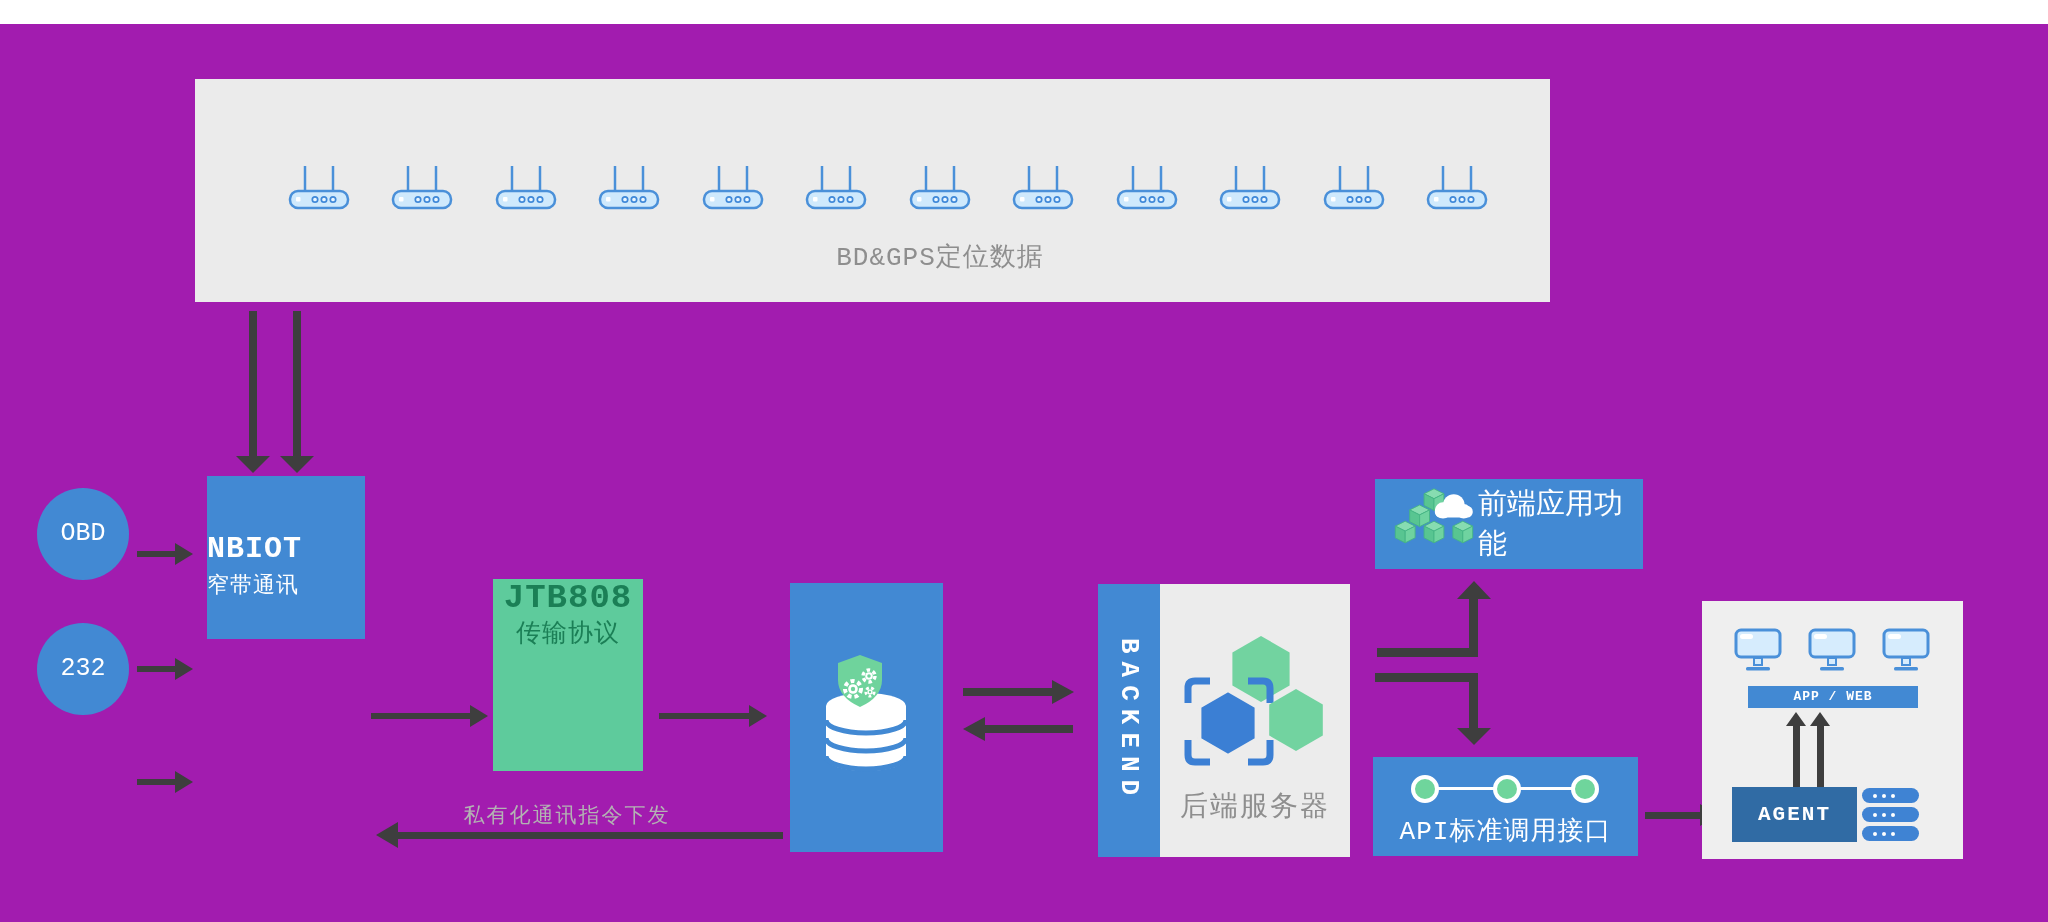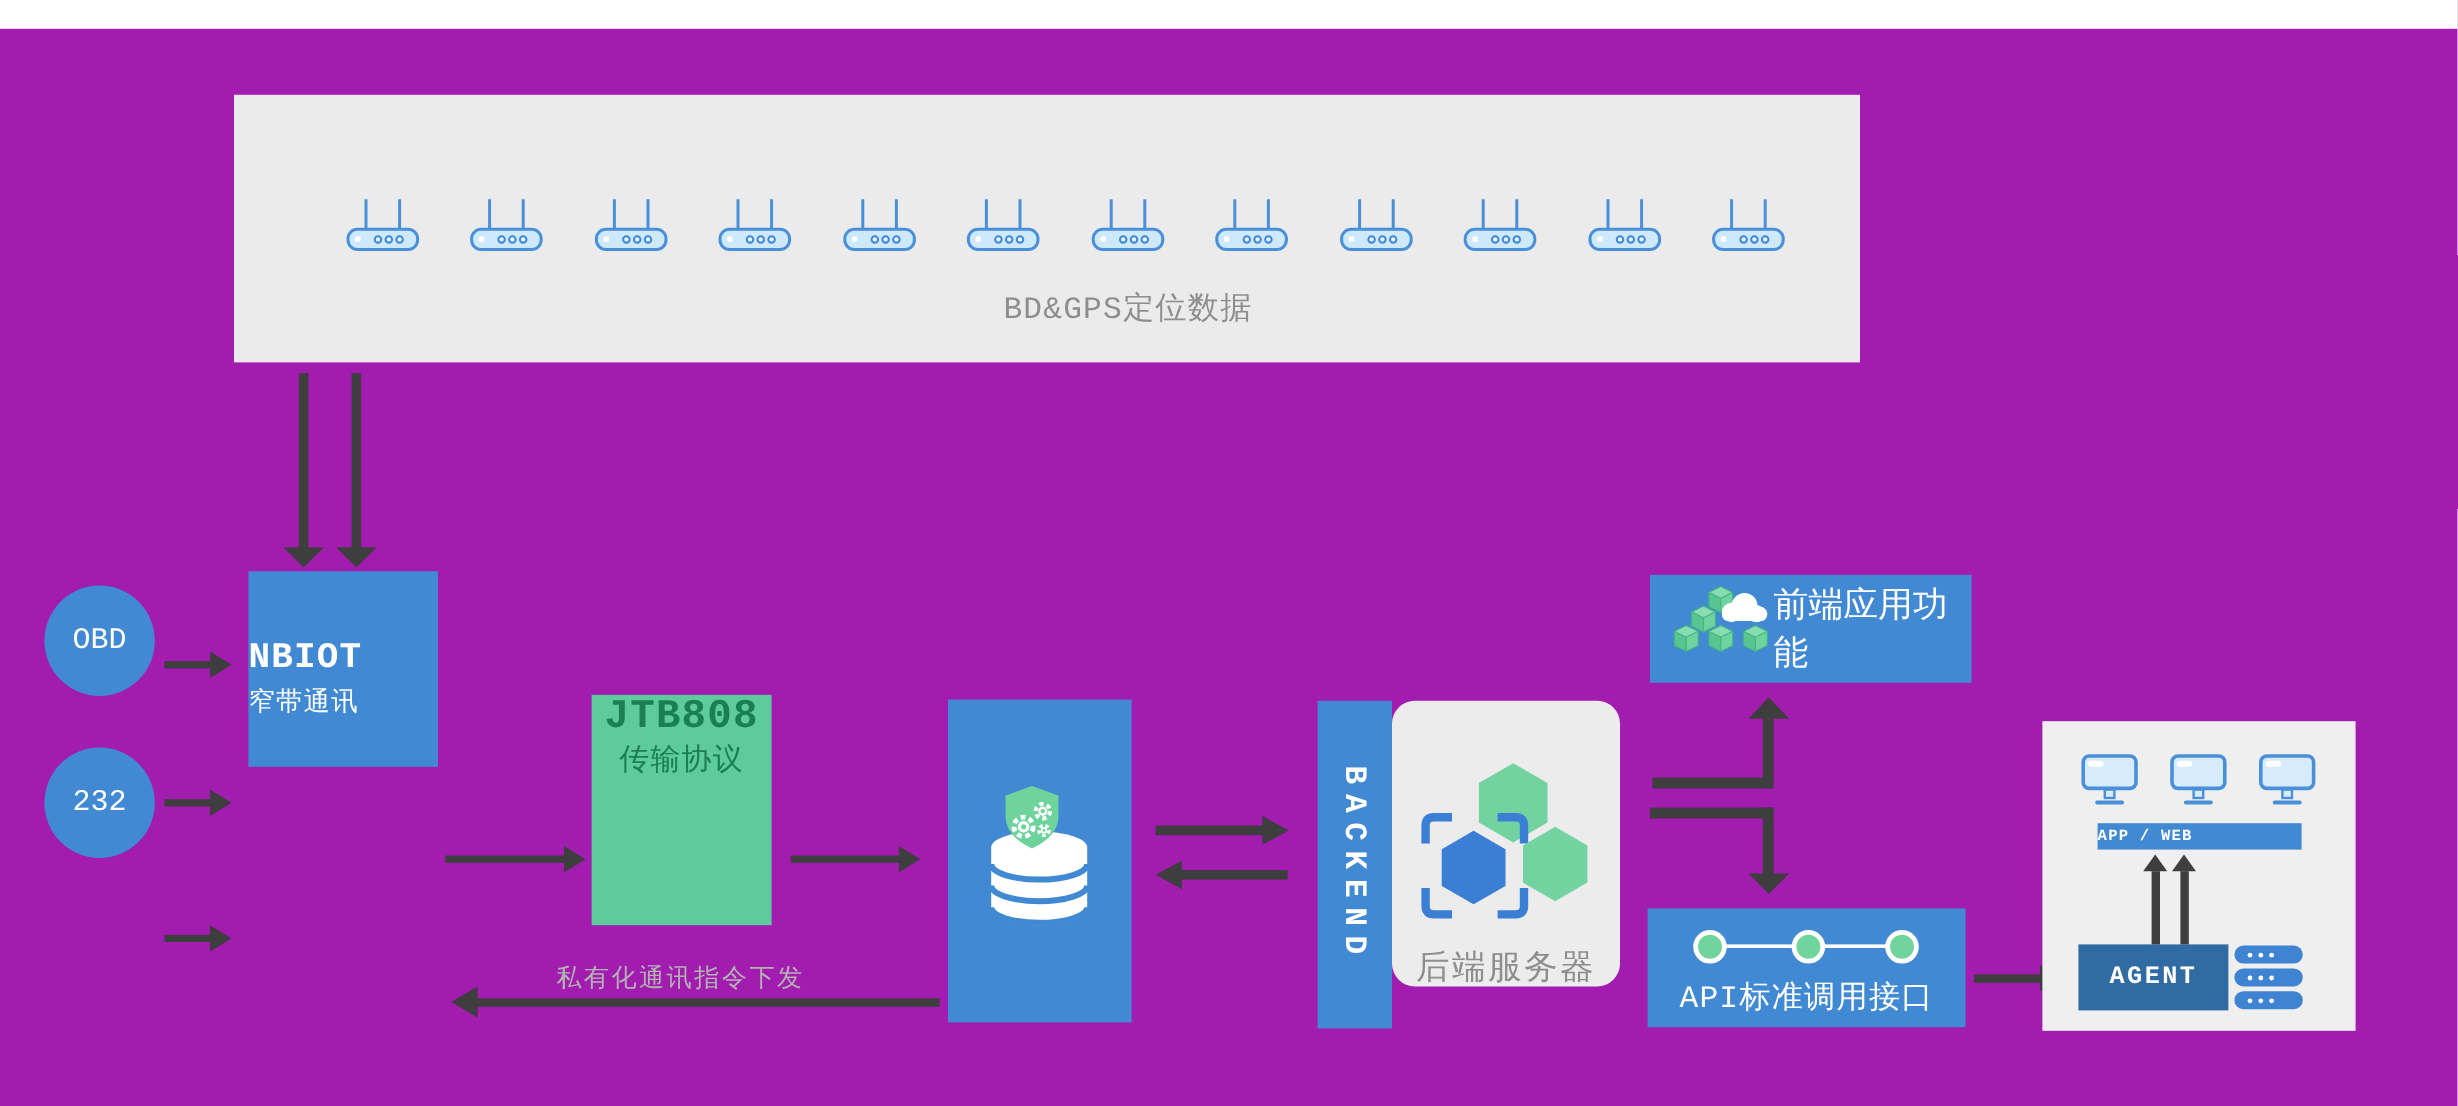--- a/index.html
+++ b/index.html
@@ -41,42 +41,42 @@
   .jtb-box{left:493px;top:555px;width:150px;height:192px;background:#5ecb9c;color:#1b7f56;
            text-align:center;box-sizing:border-box;}
   .jtb-box .t-sub{font-size:25px;margin-top:4px;}
 
   .shield-box{left:790px;top:559px;width:153px;height:269px;background:#4289d3;}
 
   .backend-strip{left:1098px;top:560px;width:62px;height:273px;background:#4289d3;
                  display:flex;align-items:center;justify-content:center;}
   .backend-strip span{writing-mode:vertical-rl;color:#fff;font-size:26px;font-weight:bold;
                       letter-spacing:8px;}
-  .backend-box{left:1160px;top:560px;width:190px;height:238px;background:#ececec;border-radius:19px;}
+  .backend-box{left:1160px;top:560px;width:190px;height:273px;background:#ececec;}
   .backend-caption{position:absolute;left:0;top:203px;width:100%;text-align:center;
                    font-size:28px;color:#8e8e8e;letter-spacing:2px;}
 
   .frontend-box{left:1375px;top:455px;width:268px;height:90px;background:#4289d3;}
   .frontend-label{position:absolute;left:103px;right:8px;top:0;bottom:0;display:flex;
                   align-items:center;justify-content:center;color:#fff;font-size:29px;}
 
   .api-box{left:1373px;top:733px;width:265px;height:99px;background:#4289d3;}
   .tl-line{position:absolute;left:52px;top:30px;width:160px;height:3px;background:#fff;}
   .tl-dot{position:absolute;width:20px;height:20px;border:4px solid #fff;border-radius:50%;
           background:#6fd59c;top:18px;}
   .api-label{position:absolute;left:0;top:56px;width:100%;text-align:center;color:#fff;
              font-size:26px;letter-spacing:1px;}
 
   
   .client-panel{left:1702px;top:577px;width:261px;height:258px;background:#efefef;}
   .monitors{position:absolute;left:32px;top:27px;width:196px;display:flex;
             justify-content:space-between;}
   .monitor{width:48px;height:44px;flex:0 0 auto;}
   .appweb{position:absolute;left:46px;top:85px;width:170px;height:22px;background:#4289d3;
-          color:#fff;font-size:13px;font-weight:bold;text-align:left;line-height:22px;
+          color:#fff;font-size:13px;font-weight:bold;text-align:center;line-height:22px;
           letter-spacing:1px;}
   .agent{position:absolute;left:30px;top:186px;width:125px;height:55px;background:#306ba4;
          color:#fff;font-size:21px;font-weight:bold;letter-spacing:2px;display:flex;
          align-items:center;justify-content:center;}
   .servers{position:absolute;left:160px;top:187px;}
   .srv{width:57px;height:15px;border-radius:8px;background:#3f83d3;margin-bottom:4px;
        display:flex;align-items:center;padding-left:11px;box-sizing:border-box;}
   .srv i{display:block;width:4px;height:4px;border-radius:50%;background:#fff;margin-right:5px;}
 
   .downlink-label{position:absolute;left:427px;top:777px;width:280px;text-align:center;

